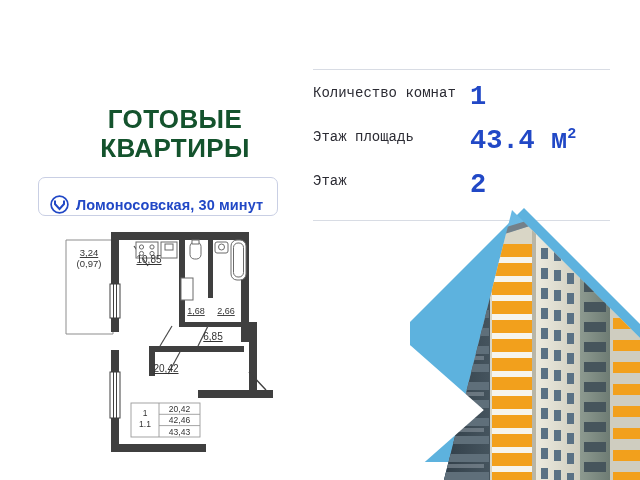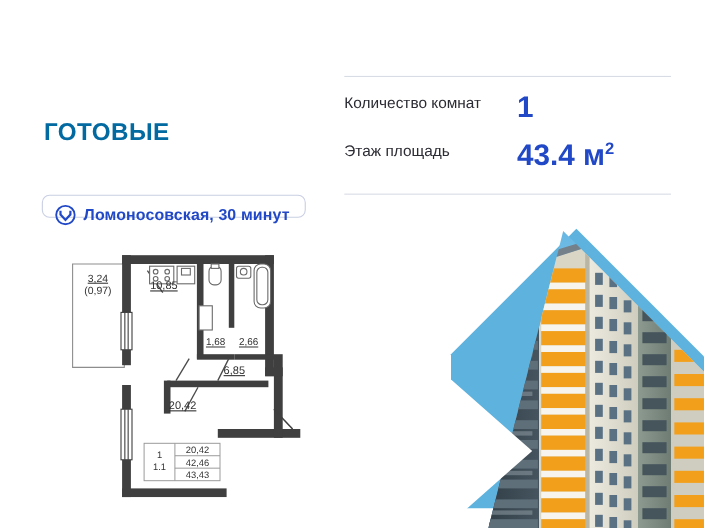--- a/index.html
+++ b/index.html
@@ -26,34 +26,35 @@
   }
 
   
   #headline {
     position: absolute;
     left: 40px;
     top: 105px;
     width: 270px;
   }
   .headline-line {
-    font-size: 22px;
+    font-size: 26px;
     font-weight: bold;
     letter-spacing: 0.4px;
     line-height: 29px;
-    color: #0369a1;
+    color: #14532d;
     white-space: nowrap;
+    text-align: center;
   }
 
   
   #metro-pill {
     position: absolute;
     left: 38px;
     top: 177px;
-    height: 21px;
+    height: 39px;
     box-sizing: border-box;
     padding: 16px 14px 0 11px;
     display: flex;
     align-items: center;
     gap: 7px;
     border: 1px solid #c9cfe4;
     border-radius: 7px;
     background: #ffffff;
   }
   #metro-icon { display: block; flex: 0 0 auto; }
@@ -64,20 +65,21 @@
     white-space: nowrap;
     letter-spacing: 0.1px;
   }
 
   
   #specs {
     position: absolute;
     left: 313px;
     top: 69px;
     width: 297px;
+    font-family: Liberation Mono, monospace;
   }
   .spec-rule {
     height: 1px;
     background: #d8dce4;
     width: 100%;
   }
   .spec-rows { padding: 10px 0 8px 0; }
   .spec-row {
     display: flex;
     align-items: flex-start;
@@ -118,20 +120,21 @@
     overflow: hidden;
   }
 </style>
 </head>
 <body>
 
 <div id="card">
 
   <div id="headline">
     <div class="headline-line">ГОТОВЫЕ</div>
+    <div class="headline-line">КВАРТИРЫ</div>
   </div>
 
   <div id="metro-pill">
     <span>
       <svg id="metro-icon" width="19" height="19" viewBox="0 0 19 19" aria-hidden="true">
         <circle cx="9.5" cy="9.5" r="8.4" fill="none" stroke="#2148c6" stroke-width="1.7"></circle>
         <path d="M5.0 5.6 L5.0 9.0 L9.5 13.9 L14.0 9.0 L14.0 5.6" fill="none" stroke="#2148c6" stroke-width="2.0" stroke-linecap="butt" stroke-linejoin="miter"></path>
       </svg>
     </span>
     <span id="metro-label">Ломоносовская, 30 минут</span>
@@ -144,20 +147,24 @@
       <div class="spec-row">
         <div class="spec-label">Количество комнат</div>
         <div class="spec-value"><span>1</span></div>
       </div>
 
       <div class="spec-row">
         <div class="spec-label">Этаж площадь</div>
         <div class="spec-value"><span>43.4 м</span><sup>2</sup></div>
       </div>
 
+      <div class="spec-row">
+        <div class="spec-label">Этаж</div>
+        <div class="spec-value"><span>2</span></div>
+      </div>
 
     </div>
     <div class="spec-rule"></div>
   </div>
 
   <div id="floorplan">
     <svg width="230" height="230" viewBox="0 0 230 230" aria-hidden="true">
       <g>
 
         <path d="M18,18 L65,18 L65,112 L18,112 Z" fill="#ffffff" stroke="#8d8d8d" stroke-width="1"></path>

